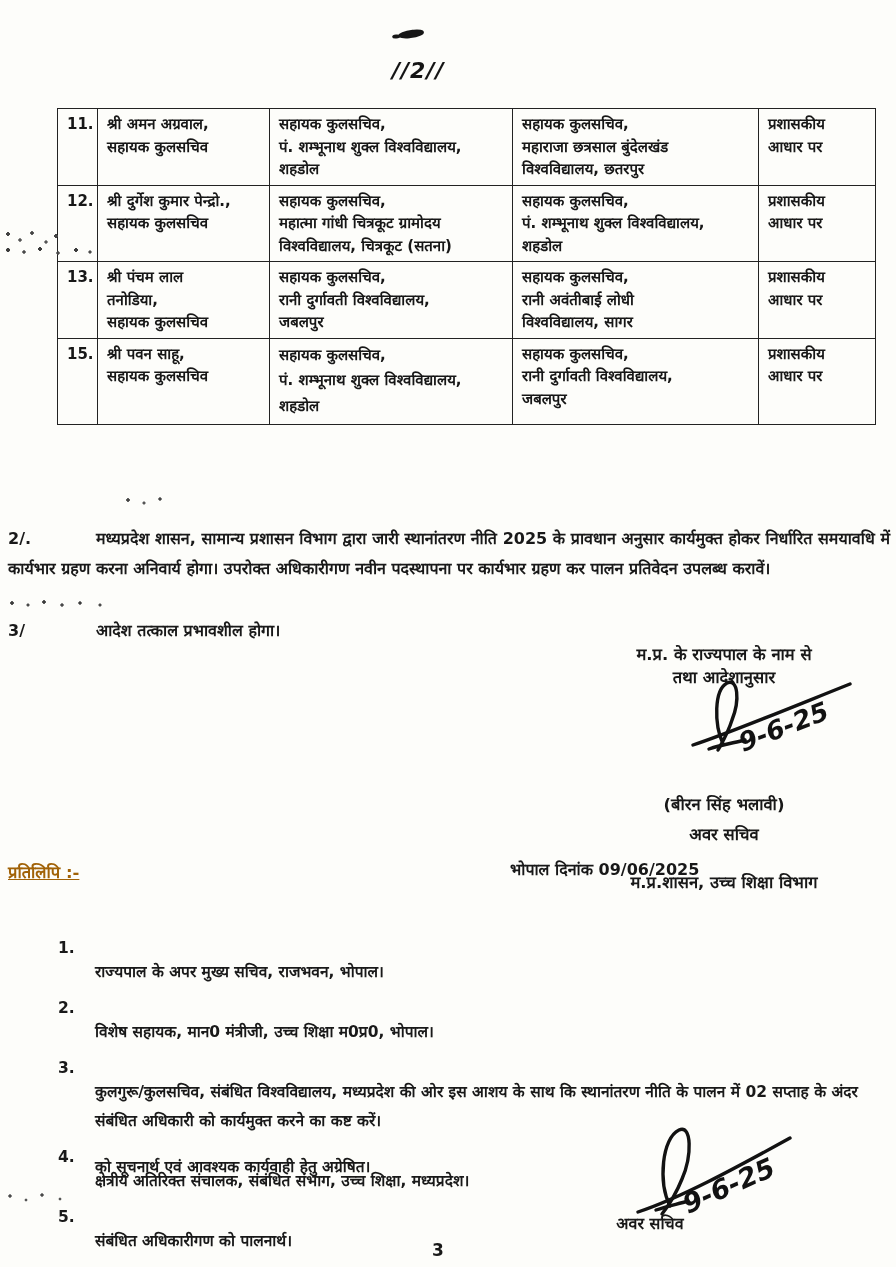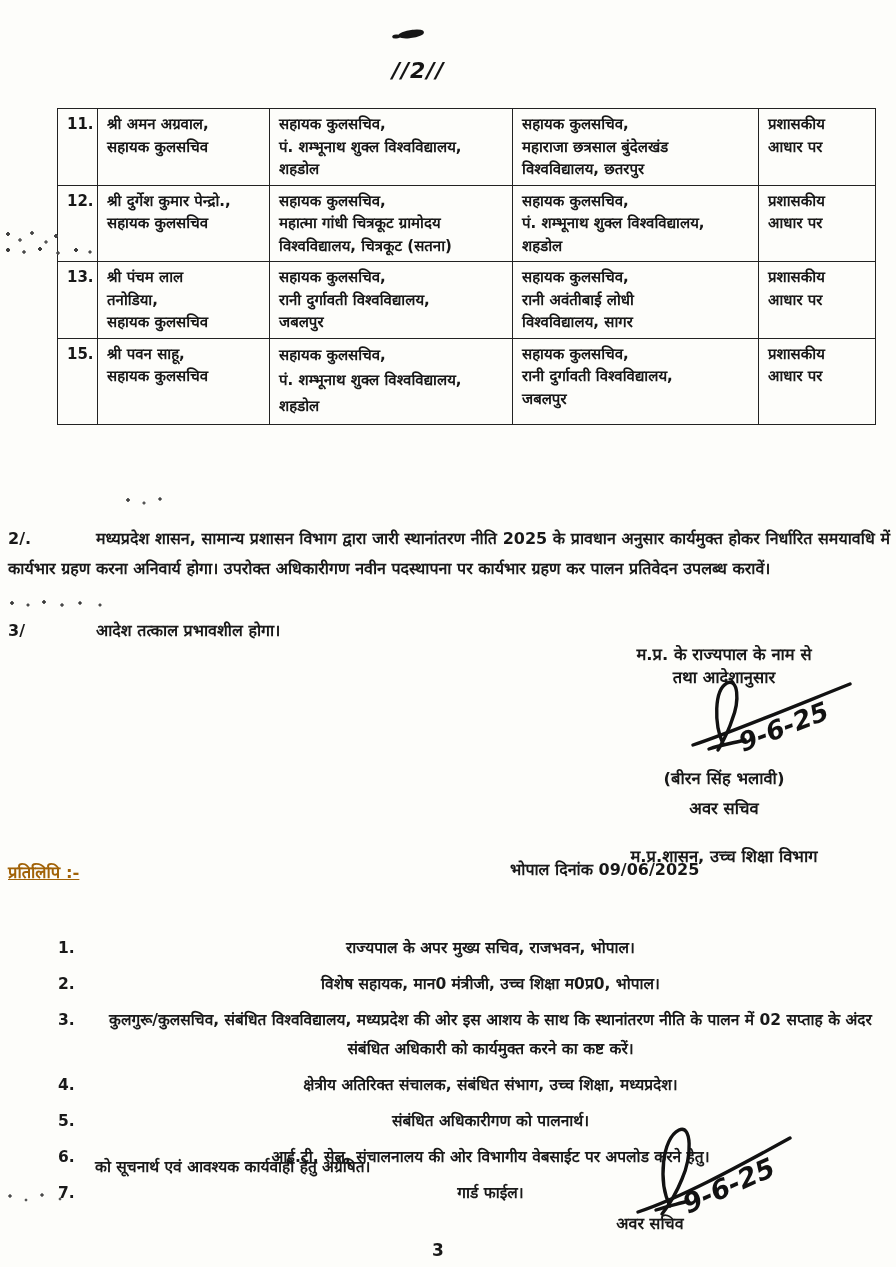--- a/index.html
+++ b/index.html
@@ -73,21 +73,21 @@
   
   .sig-top {
     position: absolute; left: 570px; top: 642px; width: 308px;
     text-align: center; font-size: 16.5px; font-weight: 600; color: #181818;
   }
   .sig-top .l1 { }
   .sig-top .l2 { margin-bottom: 0; }
   .sig-scribble-top {
     position: absolute; left: 685px; top: 672px; width: 180px; height: 86px;
   }
-  .sig-top .name { margin-top: 78px; }
+  .sig-top .name { margin-top: 104px; }
   .sig-top .desig { margin-top: 7px; }
   .sig-top .dept { margin-top: 25px; }
 
   
   .ref-number {
     position: absolute; left: 10px; top: 858px;
     font-size: 16px; font-weight: 700; color: #181818;
   }
   .ref-place-date {
     position: absolute; left: 510px; top: 858px;
@@ -98,21 +98,21 @@
   .copies-heading {
     position: absolute; left: 8px; top: 860px;
     font-size: 16.5px; font-weight: 700; color: #a16207; text-decoration: underline;
   }
   .copies-list {
     position: absolute; left: 58px; top: 934px; width: 828px;
     font-size: 15.5px; font-weight: 600; color: #191919;
   }
   .copy-item { display: flex; margin-bottom: 7px; line-height: 29px; }
   .copy-item .num { width: 37px; flex: 0 0 37px; }
-  .copy-item .txt { flex: 1; text-align: center; }
+  .copy-item .txt { flex: 1; text-align: left; margin-top: 24px; }
   .copies-footer {
     position: absolute; left: 95px; top: 1155px;
     font-size: 15.5px; font-weight: 600; color: #191919;
   }
 
   
   .sig-scribble-bottom {
     position: absolute; left: 612px; top: 1112px; width: 190px; height: 106px;
   }
   .sig-bottom {

